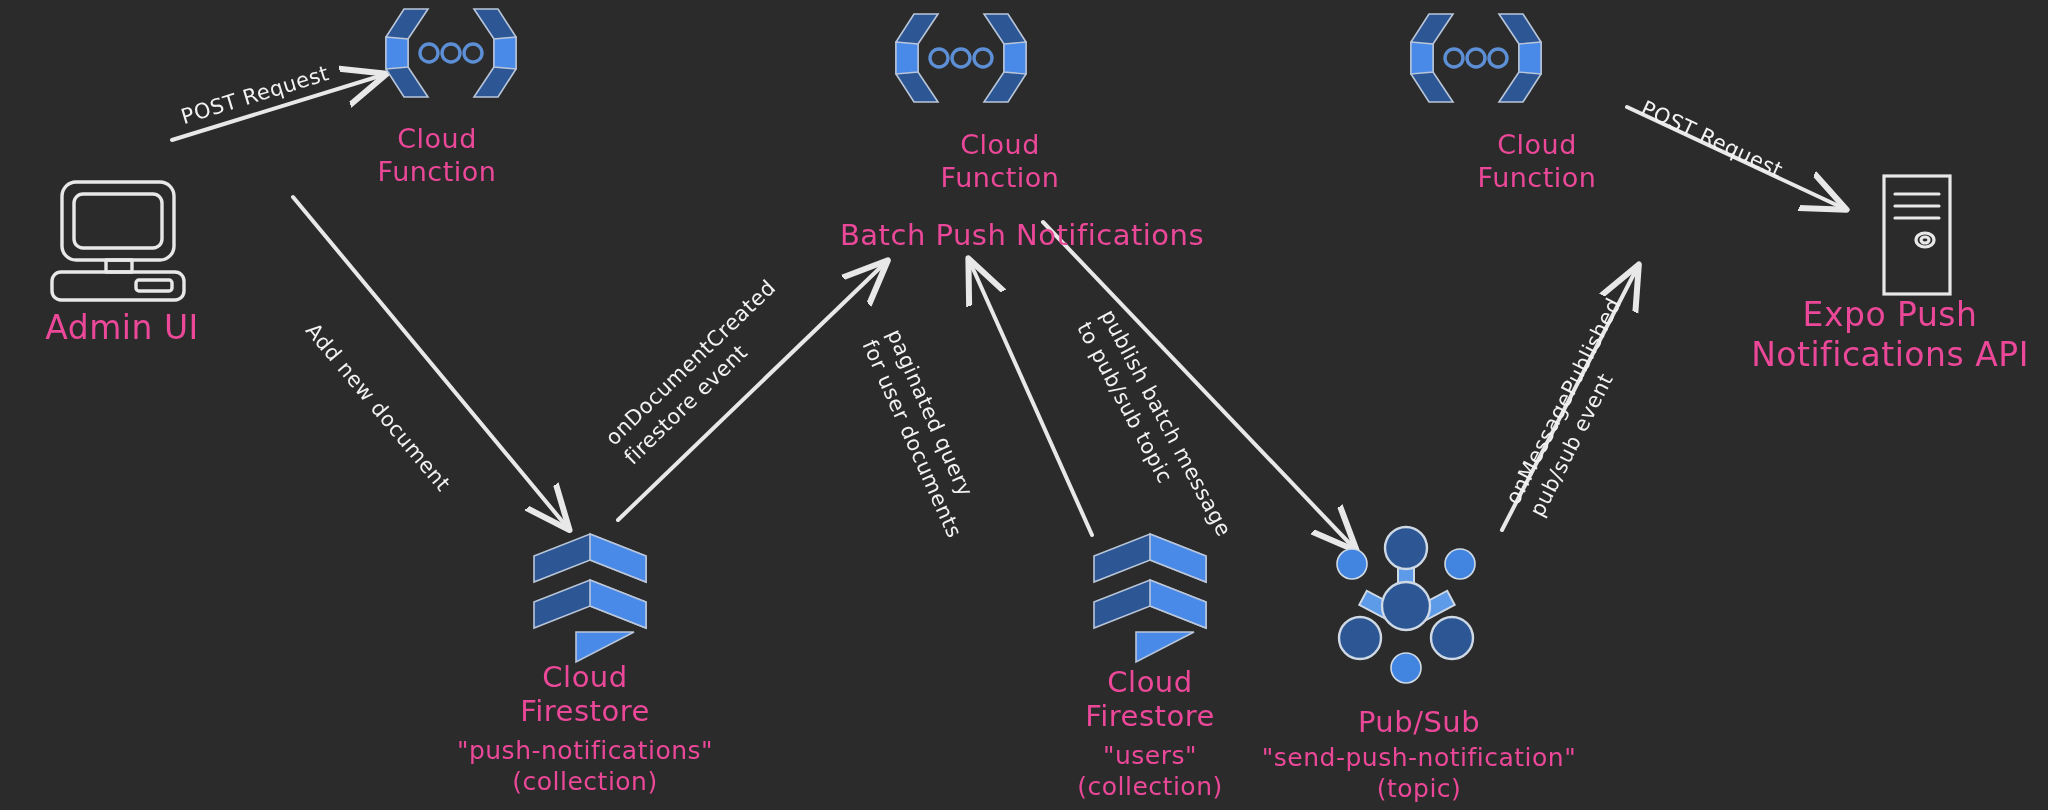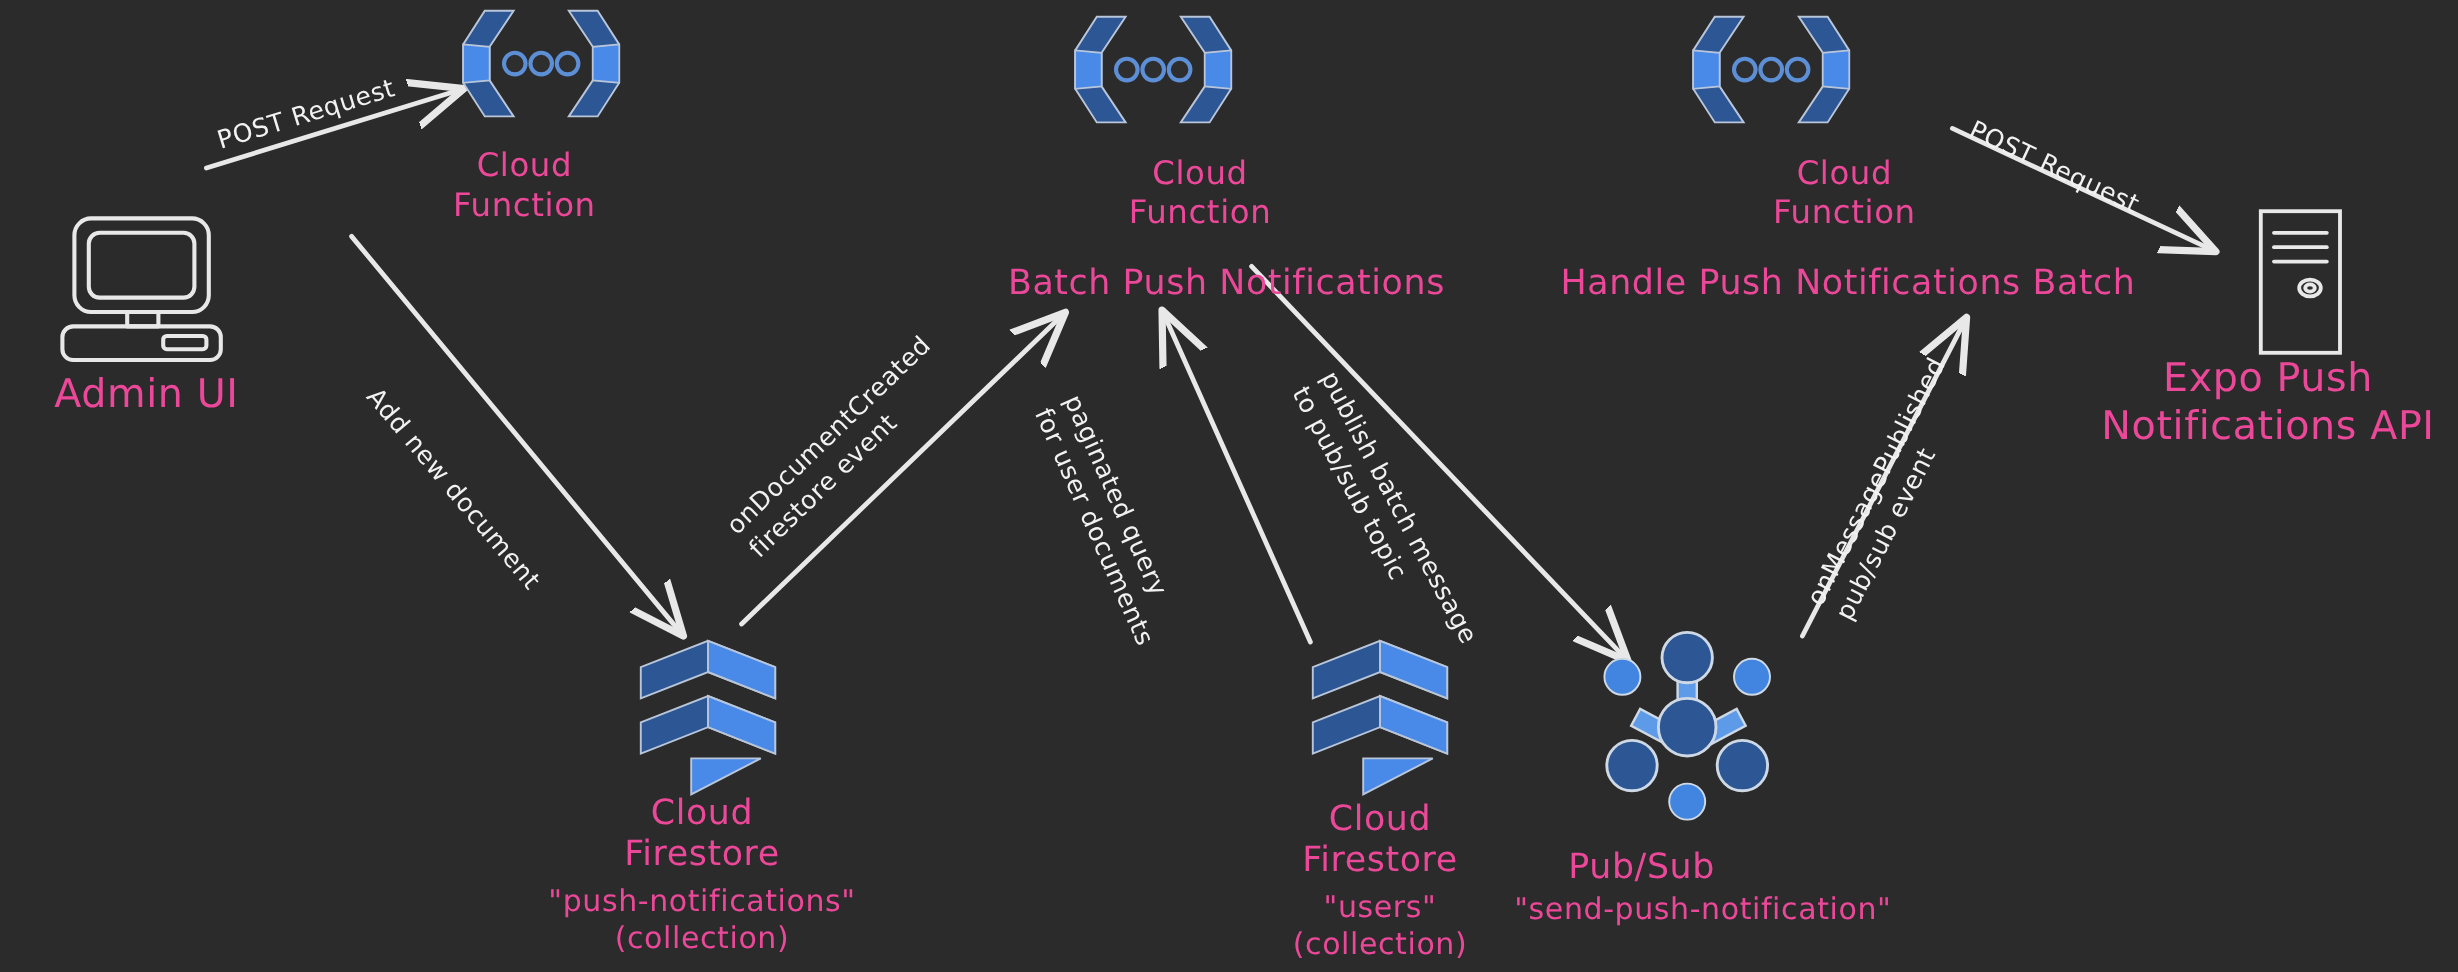--- a/index.html
+++ b/index.html
@@ -114,21 +114,20 @@
   <div class="txt node-title ctr" style="left:1000px;top:128px;">
     <div>Cloud</div>
     <div>Function</div>
   </div>
   <div class="txt node-sub ctr" style="left:1022px;top:218px;">Batch Push Notifications</div>
 
   <div class="txt node-title ctr" style="left:1537px;top:128px;">
     <div>Cloud</div>
     <div>Function</div>
   </div>
-  <div class="txt node-sub ctr" style="left:1540px;top:218px;">Handle Push Notifications Batch</div>
 
   <div class="txt big ctr" style="left:1890px;top:295px;">
     <div>Expo Push</div>
     <div>Notifications API</div>
   </div>
 
   <div class="txt node-sub ctr" style="left:585px;top:660px;">
     <div>Cloud</div>
     <div>Firestore</div>
   </div>
@@ -139,23 +138,24 @@
 
   <div class="txt node-sub ctr" style="left:1150px;top:665px;">
     <div>Cloud</div>
     <div>Firestore</div>
   </div>
   <div class="txt node-small ctr" style="left:1150px;top:740px;">
     <div>"users"</div>
     <div>(collection)</div>
   </div>
 
-  <div class="txt node-sub ctr" style="left:1368px;top:705px;text-align:right;">Pub/Sub</div>
+  <div class="txt node-sub ctr" style="left:1419px;top:705px;text-align:right;">Pub/Sub</div>
   <div class="txt node-small ctr" style="left:1419px;top:742px;">
     <div>"send-push-notification"</div>
+    <div>(topic)</div>
   </div>
 
   <div class="txt edge-label" style="left:178px;top:105px;transform:rotate(-17deg);">POST Request</div>
 
   <div class="txt edge-label" style="left:320px;top:318px;transform:rotate(50deg);">Add new document</div>
 
   <div class="txt edge-label" style="left:600px;top:432px;transform:rotate(-44deg);">
     <div>onDocumentCreated</div>
     <div>firestore event</div>
   </div>

